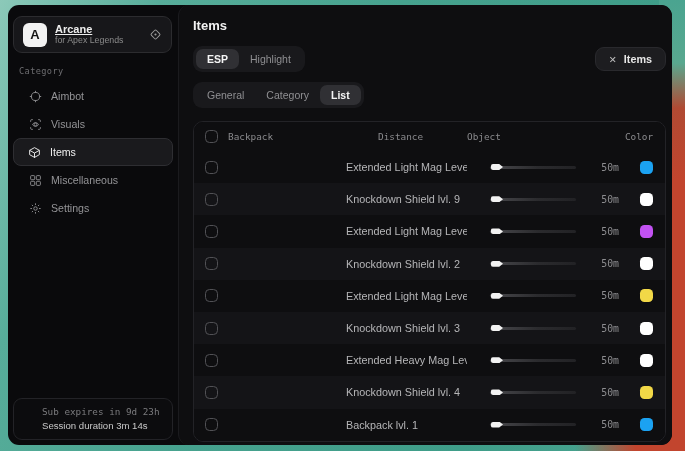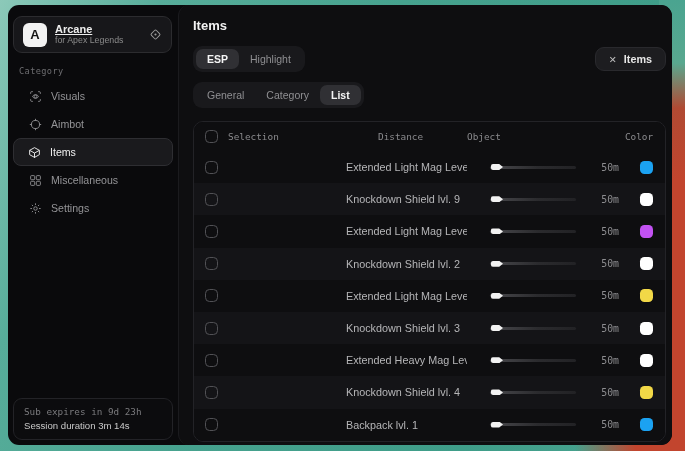--- a/index.html
+++ b/index.html
@@ -52,21 +52,21 @@
   .nav-item .nicon { display:flex; color:#8a8a8d; }
   .nav-item.active {
     background:#1a1a1d; border-color:#2e2e32; color:#f0f0f0;
     padding-left:14px;
   }
   .nav-item.active .nicon { color:#e8e8e8; }
 
   .session-card {
     position:absolute; left:5px; right:5px; bottom:5px;
     border:1px solid #232327; border-radius:9px; background:#0c0c0e;
-    padding:7px 10px 8px 10px;
+    padding:7px 10px 8px 28px;
   }
   .session-line1 {
     font-family:"DejaVu Sans Mono", monospace; font-size:9.3px; color:#7b7b7e;
     margin-bottom:3px; white-space:nowrap;
   }
   .session-line2 { font-size:9.6px; color:#c9c9c9; white-space:nowrap; }
 
   
   .main {
     flex:1; background:#0e0e10; border-radius:11px;
@@ -157,41 +157,41 @@
         </svg>
       </span>
     </div>
 
     <div class="cat-label">Category</div>
 
     <div class="nav">
       <div class="nav-item">
         <span class="nicon">
           <svg width="13" height="13" viewBox="0 0 24 24" fill="none" stroke="currentColor" stroke-width="1.8">
-            <path d="M3 7V5a2 2 0 0 1 2-2h2M17 3h2a2 2 0 0 1 2 2v2M21 17v2a2 2 0 0 1-2 2h-2M7 21H5a2 2 0 0 1-2-2v-2"></path>
-            <circle cx="12" cy="12" r="2.5"></circle>
-            <path d="M6.5 12c1.5-2.3 3.4-3.5 5.5-3.5s4 1.2 5.5 3.5c-1.5 2.3-3.4 3.5-5.5 3.5s-4-1.2-5.5-3.5z"></path>
-          </svg>
-        </span>
-        <span>Visuals</span>
-      </div>
-
-      <div class="nav-item">
-        <span class="nicon">
-          <svg width="13" height="13" viewBox="0 0 24 24" fill="none" stroke="currentColor" stroke-width="1.8">
             <circle cx="12" cy="12" r="7.5"></circle>
             <line x1="12" y1="1.5" x2="12" y2="5.5"></line>
               <line x1="12" y1="18.5" x2="12" y2="22.5"></line>
             <line x1="1.5" y1="12" x2="5.5" y2="12"></line>
               <line x1="18.5" y1="12" x2="22.5" y2="12"></line>
           </svg>
         </span>
         <span>Aimbot</span>
       </div>
 
+      <div class="nav-item">
+        <span class="nicon">
+          <svg width="13" height="13" viewBox="0 0 24 24" fill="none" stroke="currentColor" stroke-width="1.8">
+            <path d="M3 7V5a2 2 0 0 1 2-2h2M17 3h2a2 2 0 0 1 2 2v2M21 17v2a2 2 0 0 1-2 2h-2M7 21H5a2 2 0 0 1-2-2v-2"></path>
+            <circle cx="12" cy="12" r="2.5"></circle>
+            <path d="M6.5 12c1.5-2.3 3.4-3.5 5.5-3.5s4 1.2 5.5 3.5c-1.5 2.3-3.4 3.5-5.5 3.5s-4-1.2-5.5-3.5z"></path>
+          </svg>
+        </span>
+        <span>Visuals</span>
+      </div>
+
       <div class="nav-item active">
         <span class="nicon">
           <svg width="13" height="13" viewBox="0 0 24 24" fill="none" stroke="currentColor" stroke-width="1.8">
             <path d="M21 8l-9-5-9 5v8l9 5 9-5V8z"></path>
             <path d="M3 8l9 5 9-5"></path>
               <path d="M12 13v9"></path>
           </svg>
         </span>
         <span>Items</span>
       </div>
@@ -241,21 +241,21 @@
 
     <div class="tabgroup subtabs">
       <div class="tab">General</div>
       <div class="tab">Category</div>
       <div class="tab active">List</div>
     </div>
 
     <div class="table">
       <div class="trow thead">
         <div class="checkbox"></div>
-        <div>Selection</div>
+        <div>Backpack</div>
         <div style="padding-left:32px">Distance</div>
         <div>Object</div>
         <div class="hcolor">Color</div>
       </div>
       <div>
   <div class="trow">
     <div class="checkbox"></div>
     <div></div>
     <div class="obj-name">Extended Light Mag Level 2</div>
     <div class="dist-cell">

